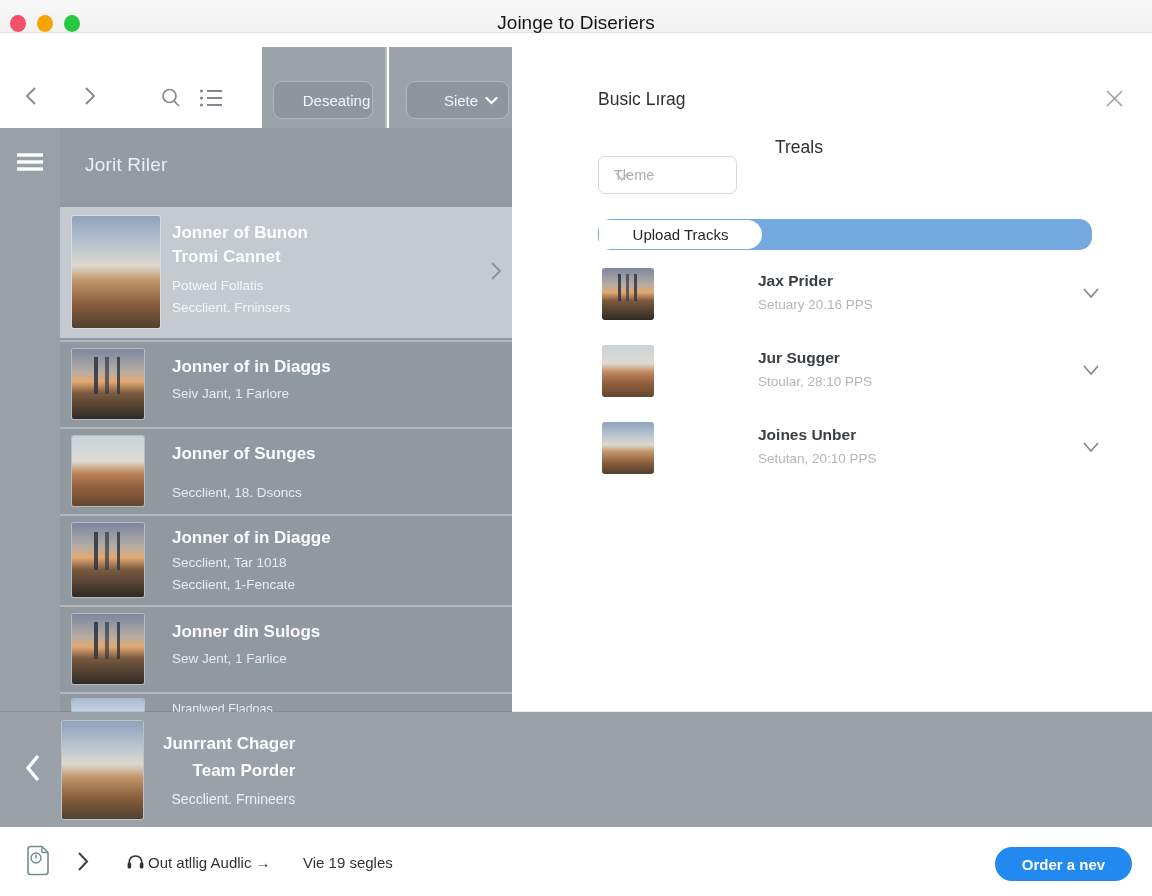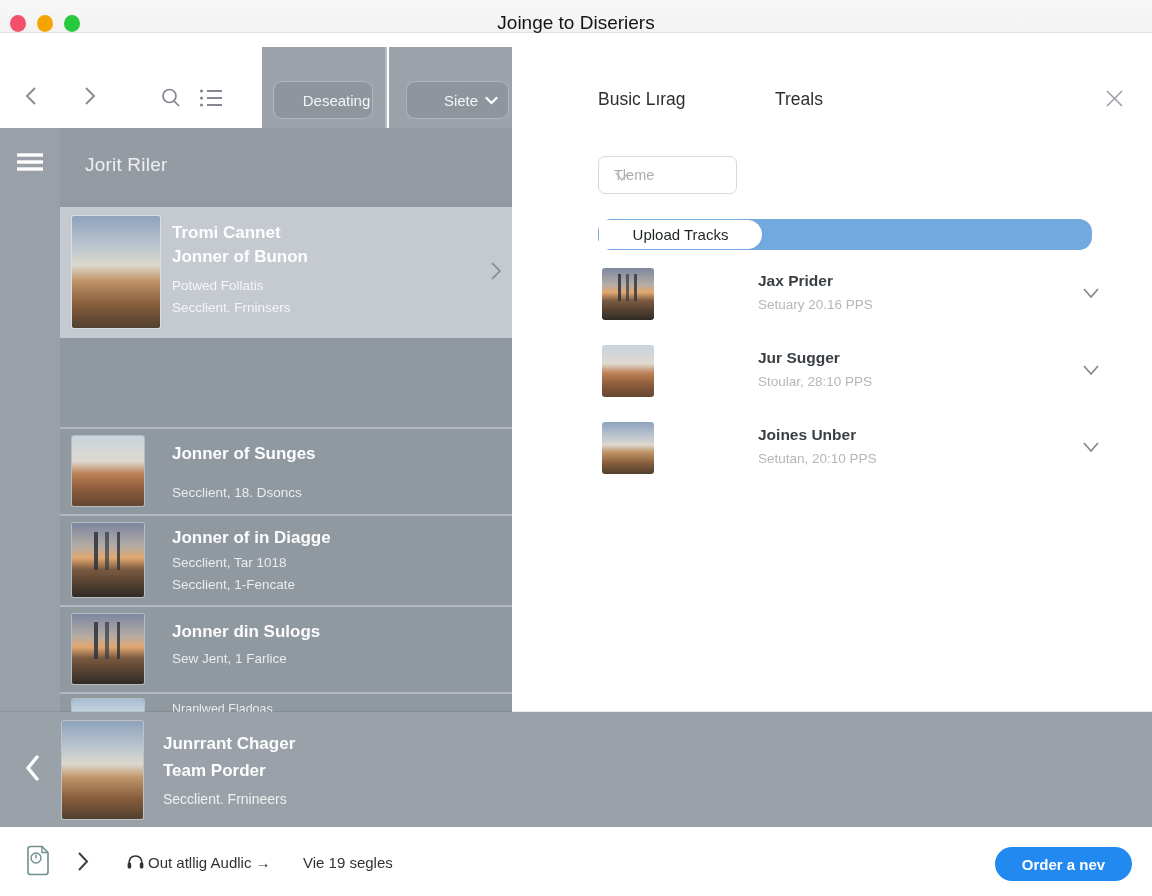--- a/index.html
+++ b/index.html
@@ -58,21 +58,21 @@
     background:linear-gradient(90deg, transparent 0%, transparent 30%, rgba(45,50,62,.85) 30%,
       rgba(45,50,62,.85) 36%, transparent 36%, transparent 46%, rgba(52,57,70,.7) 46%,
       rgba(52,57,70,.7) 51%, transparent 51%, transparent 62%, rgba(45,50,62,.8) 62%,
       rgba(45,50,62,.8) 67%, transparent 67%); }
   .v-rock { background:linear-gradient(180deg,#c9d4dc 0%,#dfd9d0 36%,#bd8257 54%,#94613e 72%,#64452f 100%); }
   .v-sky  { background:linear-gradient(180deg,#a8bdd3 0%,#cfd9e2 40%,#e4ded2 60%,#c1996c 78%,#8a5f3d 100%); }
 
   
   .detail { position:absolute; left:512px; top:47px; width:640px; height:665px; background:#fff; }
   .tab { position:absolute; top:42px; font-size:17.5px; color:#2d2f31; cursor:pointer; }
-  .tab.t0 { left:86px; } .tab.t1 { left:263px; }
+  .tab.t0 { left:86px; } .tab.t1 { left:263px;margin-top:48px; }
   .close-btn { position:absolute; left:593px; top:42px; color:#9aa0a6; cursor:pointer; }
   .filter-select { position:absolute; left:86px; top:109px; width:139px; height:38px;
     border:1px solid #d7d9db; border-radius:7px; cursor:pointer; background:#fff; }
   .filter-select span { position:absolute; left:15px; top:10px; font-size:14.5px; color:#a9adb2; }
   .filter-select .chev-down { position:absolute; right:13px; top:12px; color:#b9bdc2; }
   .upload-bar { position:absolute; left:86px; top:172px; width:494px; height:31px;
     border-radius:13px; cursor:pointer; }
   .upload-pill { position:absolute; left:1px; top:1px; width:163px; height:29px;
     background:#fff; border-radius:7px 15px 15px 7px; display:flex; align-items:center;
     justify-content:center; font-size:15px; color:#1f2326; }
@@ -80,21 +80,21 @@
   .track .thumb { left:4px; top:0; width:52px; height:52px; border-radius:3px; box-shadow:none; }
   .track .name { position:absolute; left:160px; top:4px; font-size:15.5px; font-weight:600; color:#3a3f44; }
   .track .meta { position:absolute; left:160px; top:29px; font-size:13.5px; color:#b3b7ba; }
   .track .chev-down { position:absolute; right:6px; top:17px; color:#83898f; }
 
   
   .now-playing { position:absolute; left:0; top:712px; width:1152px; height:115px;
     background:#9aa1a8; box-shadow:0 -1px 0 rgba(0,0,0,.08); }
   .np-back { position:absolute; left:24px; top:42px; color:#fff; cursor:pointer; }
   .now-playing .thumb { left:62px; top:9px; width:81px; height:98px; }
-  .np-text { position:absolute; left:163px; top:18px; }
+  .np-text { position:absolute; left:163px; top:18px;text-align:right; }
   .np-text .t { font-size:17px; font-weight:bold; color:#fdfdfe; line-height:27px; }
   .np-text .s { font-size:14px; color:rgba(255,255,255,.85); line-height:30px; }
 
   
   .footer { position:absolute; left:0; top:827px; width:1152px; height:80px; background:#fff; }
   .ft-file { position:absolute; left:25px; top:18px; color:#6f8f8f; cursor:pointer; }
   .ft-chev { position:absolute; left:76px; top:24px; color:#3c4043; cursor:pointer; }
   .ft-audio-icon { position:absolute; left:125px; top:23px; color:#303438; }
   .ft-label { position:absolute; top:27px; font-size:15px; color:#2f3336; font-weight:500; cursor:pointer; }
   .ft-label.audio { left:148px; }
@@ -165,31 +165,38 @@
   </div>
 
   <div class="lib-header">
     <span>Jorit Riler</span>
   </div>
   <div class="lib-list">
 
     <div class="lib-item selected" style="top:5px;height:131px;border-top:none;">
       <div class="thumb v-haze" style="top:9px;width:88px;height:112px;"></div>
       <div class="item-text" style="top:14px;">
+        <div class="t">Jonner of Bunon</div>
         <div class="t">Tromi Cannet</div>
-        <div class="t">Jonner of Bunon</div>
         <div class="s" style="margin-top:6px;">Potwed Follatis</div>
         <div class="s">Secclient. Frninsers</div>
       </div>
       <span class="chev-right">
         <svg width="13" height="20" viewBox="0 0 13 20">
             <polyline points="3,2 11,10 3,18" fill="none" stroke="currentColor" stroke-width="1.8"></polyline>
           </svg></span>
     </div>
 
+    <div class="lib-item" style="top:138px;height:85px;">
+      <div class="thumb v-sunset" style="top:7px;width:72px;height:70px;"></div>
+      <div class="item-text" style="top:13px;">
+        <div class="t">Jonner of in Diaggs</div>
+        <div class="s" style="margin-top:4px;">Seiv Jant, 1 Farlore</div>
+      </div>
+    </div>
 
     <div class="lib-item" style="top:225px;height:85px;">
       <div class="thumb v-rock" style="top:7px;width:72px;height:70px;"></div>
       <div class="item-text" style="top:13px;">
         <div class="t">Jonner of Sunges</div>
         <div class="s" style="margin-top:16px;">Secclient, 18. Dsoncs</div>
       </div>
     </div>
 
     <div class="lib-item" style="top:312px;height:89px;">

